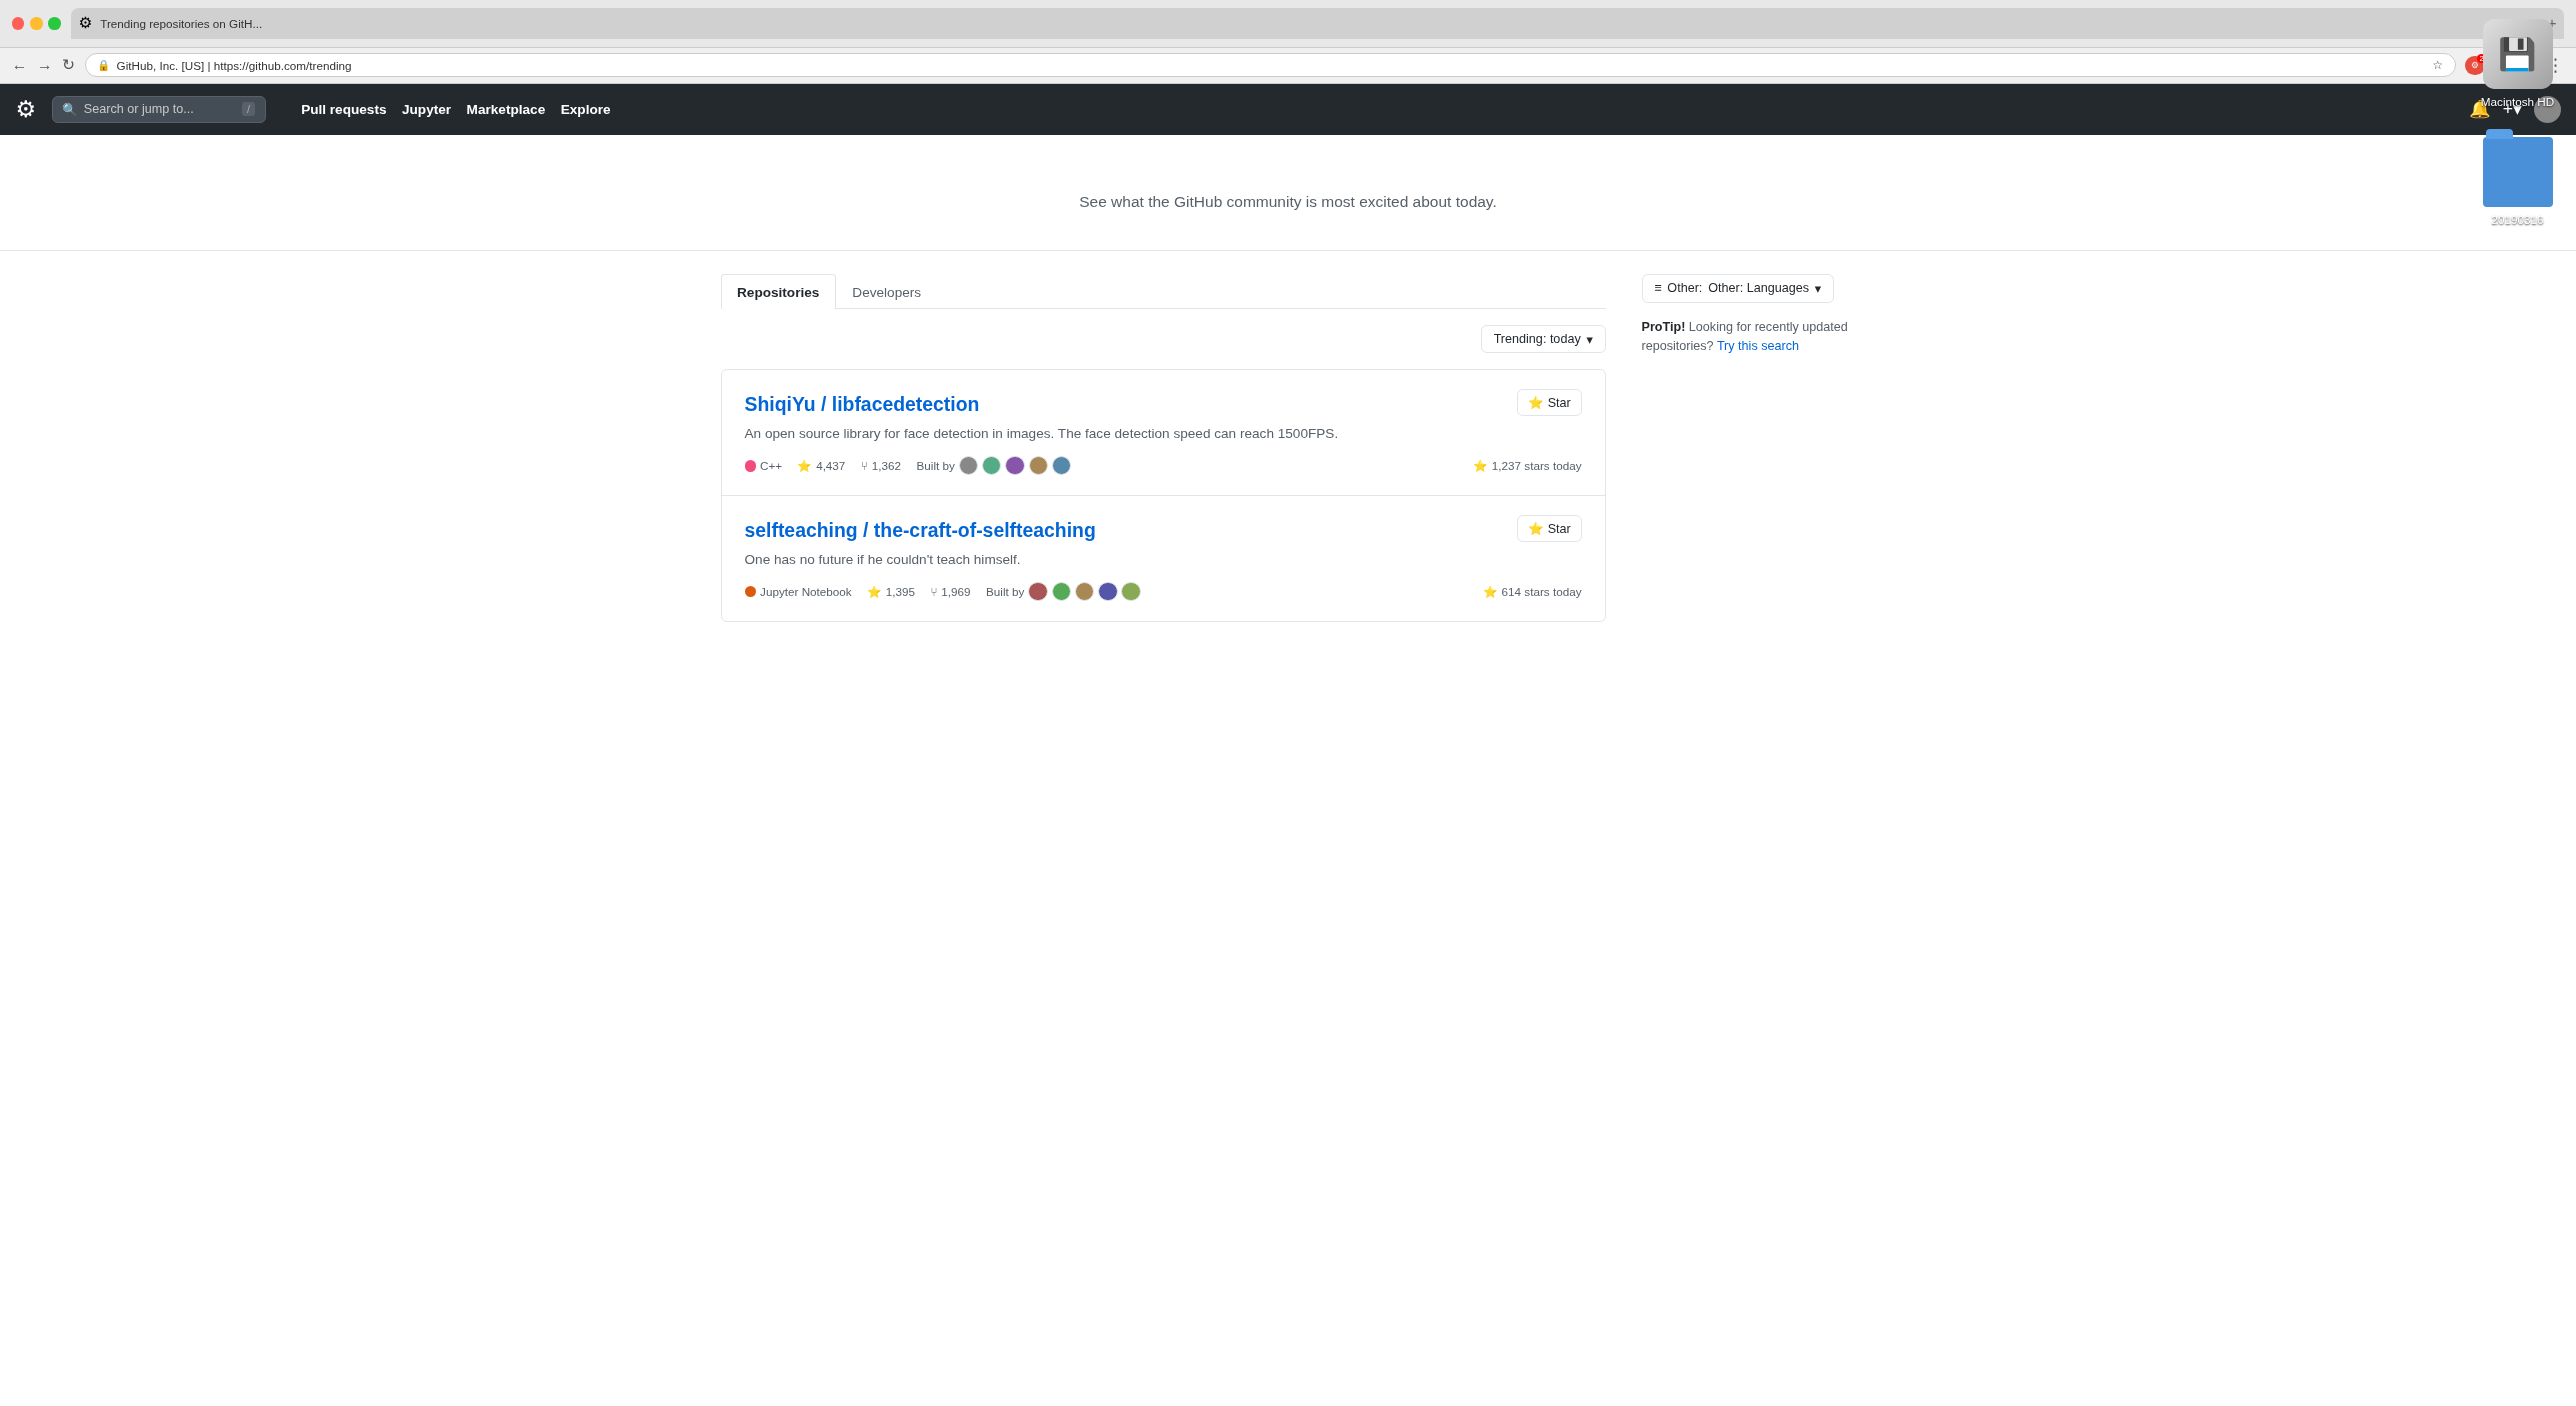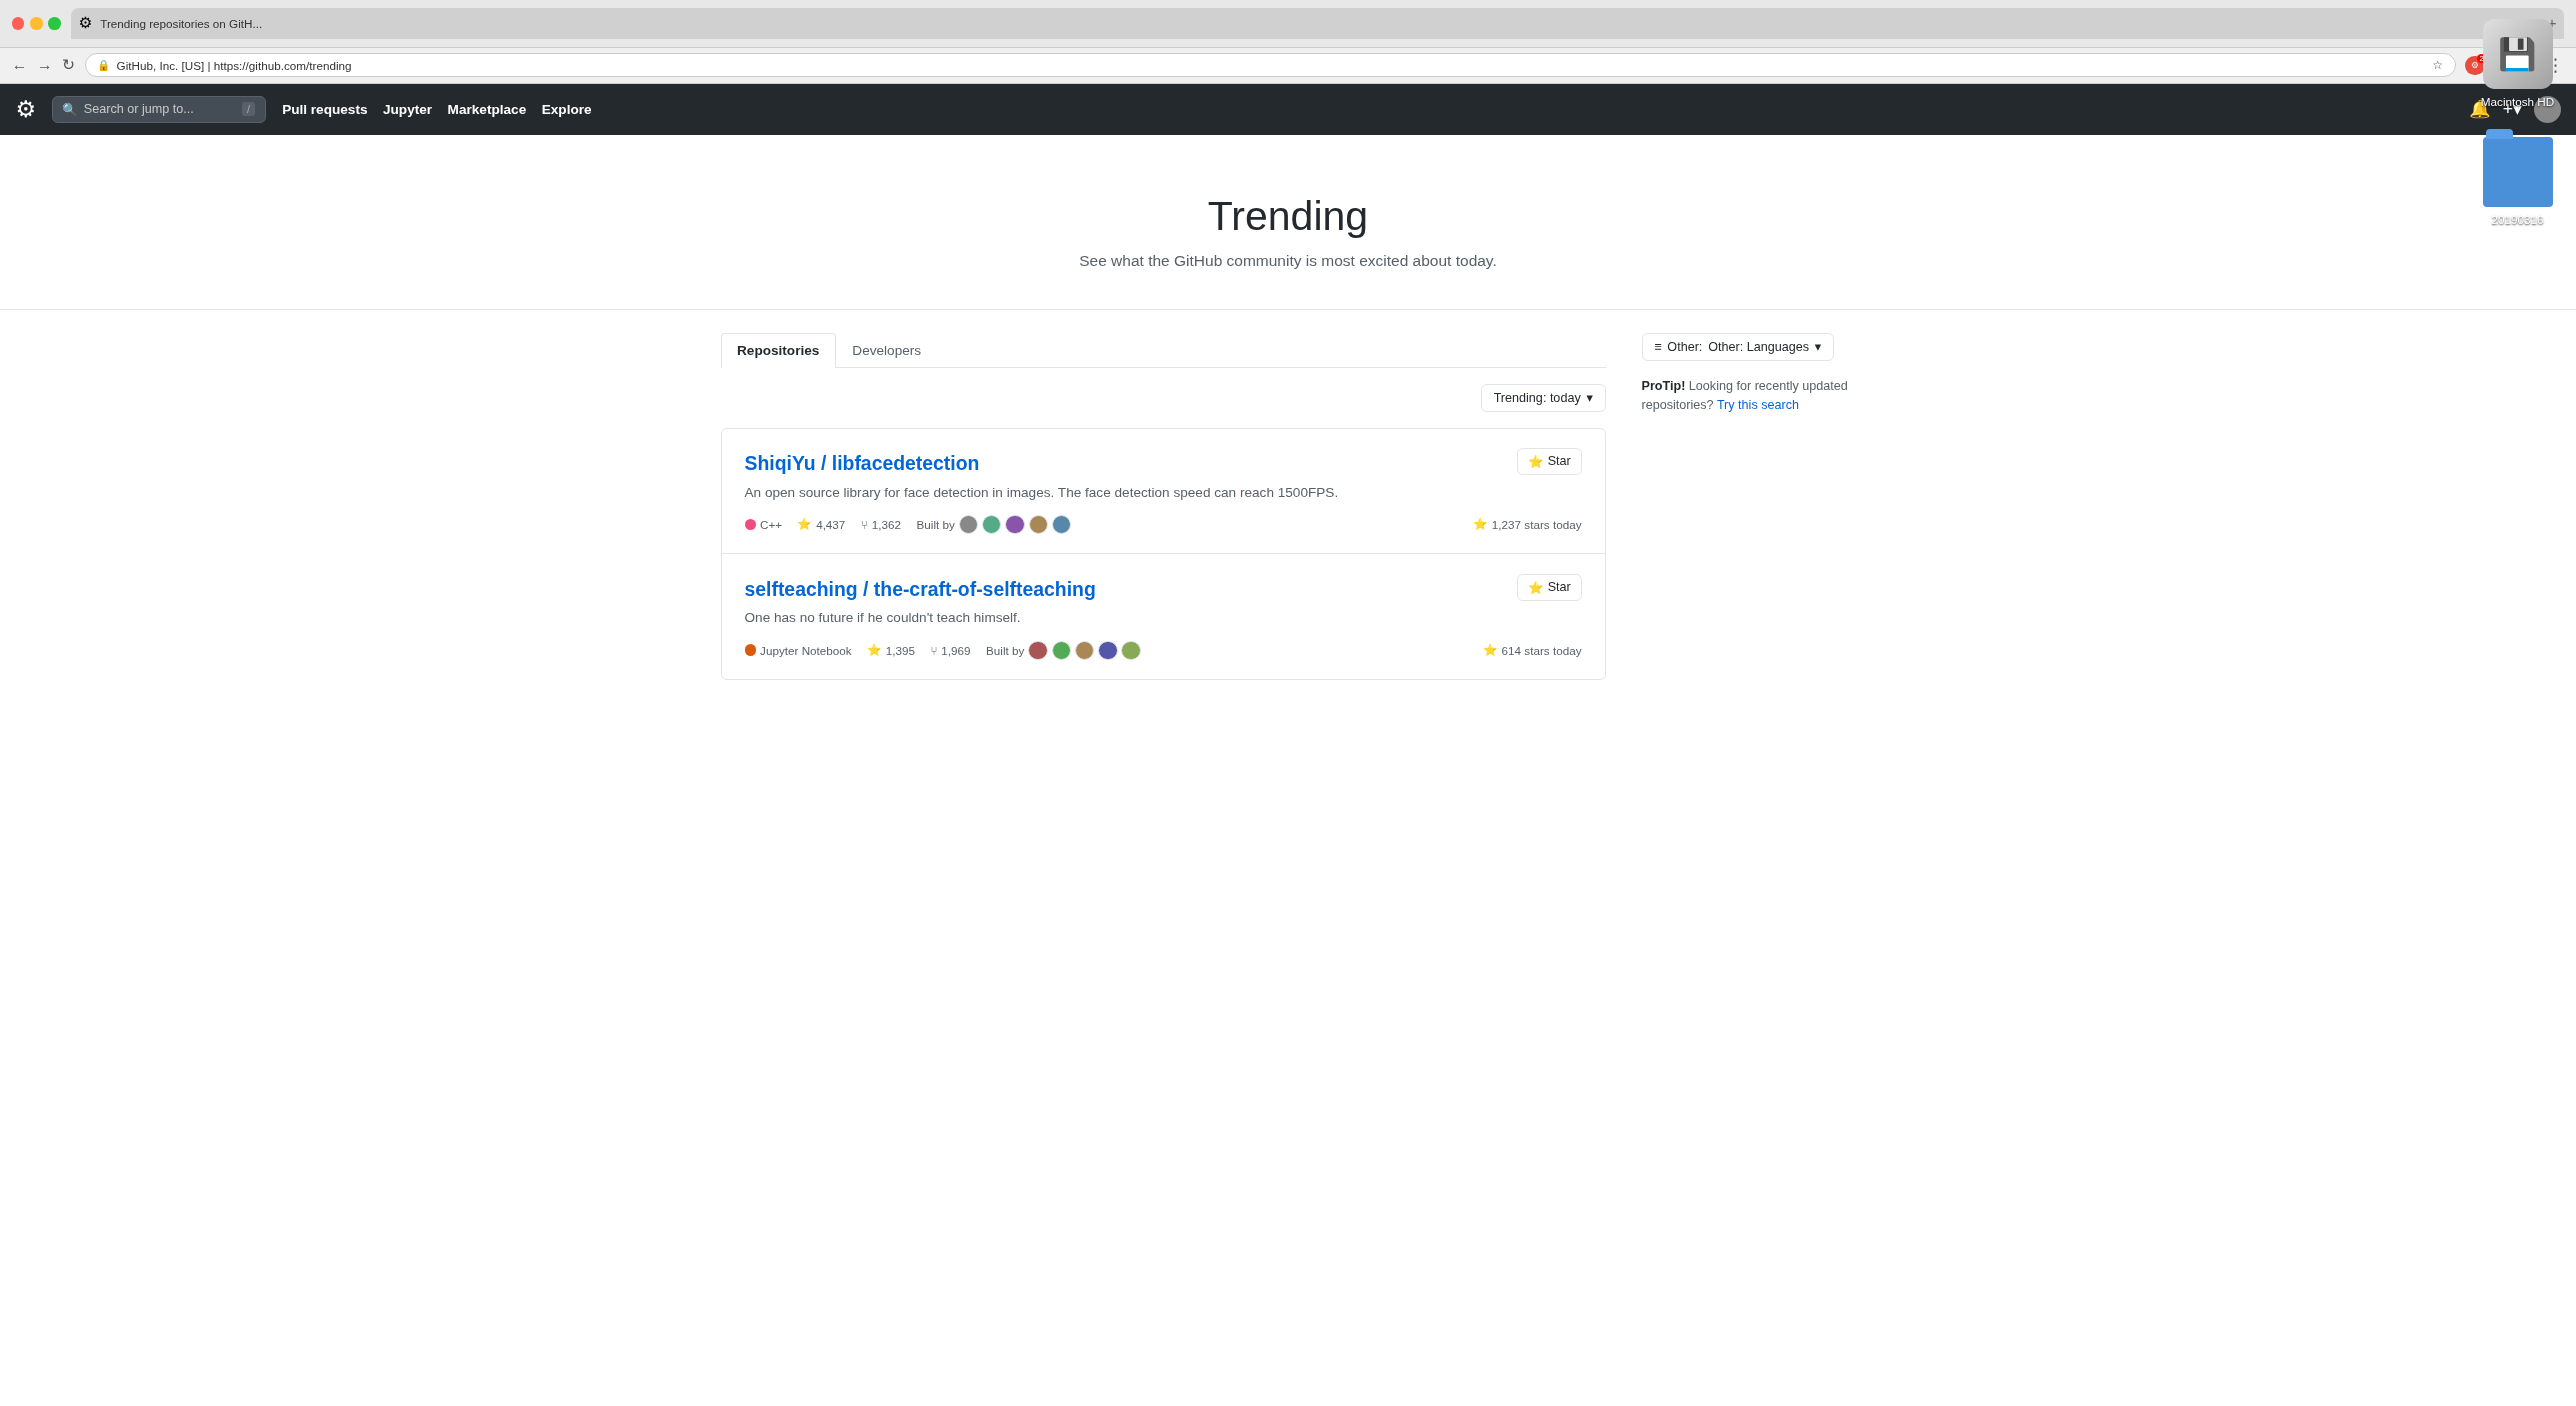--- a/index.html
+++ b/index.html
@@ -84,21 +84,21 @@
       width: 214px;
     }
     .gh-search-kbd {
       margin-left: auto;
       background: #5a6069;
       border-radius: 2.9px;
       padding: 1px 4.9px;
       font-size: 10.7px;
       color: #aaa;
     }
-    .gh-nav-links { display: flex; gap: 15.5px; margin-left: 1px; }
+    .gh-nav-links { display: flex; gap: 15.5px; margin-left: 20px; }
     .gh-nav-link { color: white; text-decoration: none; font-size: 13.6px; font-weight: 600; }
     .gh-nav-right { margin-left: auto; display: flex; align-items: center; gap: 11.7px; }
     .gh-nav-icon { color: white; font-size: 17.5px; cursor: pointer; }
     .gh-avatar { width: 27px; height: 27px; border-radius: 50%; background: #888; }
 
     
     .main-content {
       background: white;
       min-height: calc(100vh - 97px);
     }
@@ -399,21 +399,20 @@
   <div class="gh-nav-right">
     <span class="gh-nav-icon">🔔</span>
     <span class="gh-nav-icon">+▾</span>
     <div class="gh-avatar"></div>
   </div>
 </div>
 
 <div class="main-content">
 
   <div class="hero">
-    <h1>Trending</h1>
     <p>See what the GitHub community is most excited about today.</p>
   </div>
 
   <div class="content-area">
 
     <div class="main-section">
 
       <div class="tabs">
         <div class="tab active">Repositories</div>
         <div class="tab">Developers</div>

